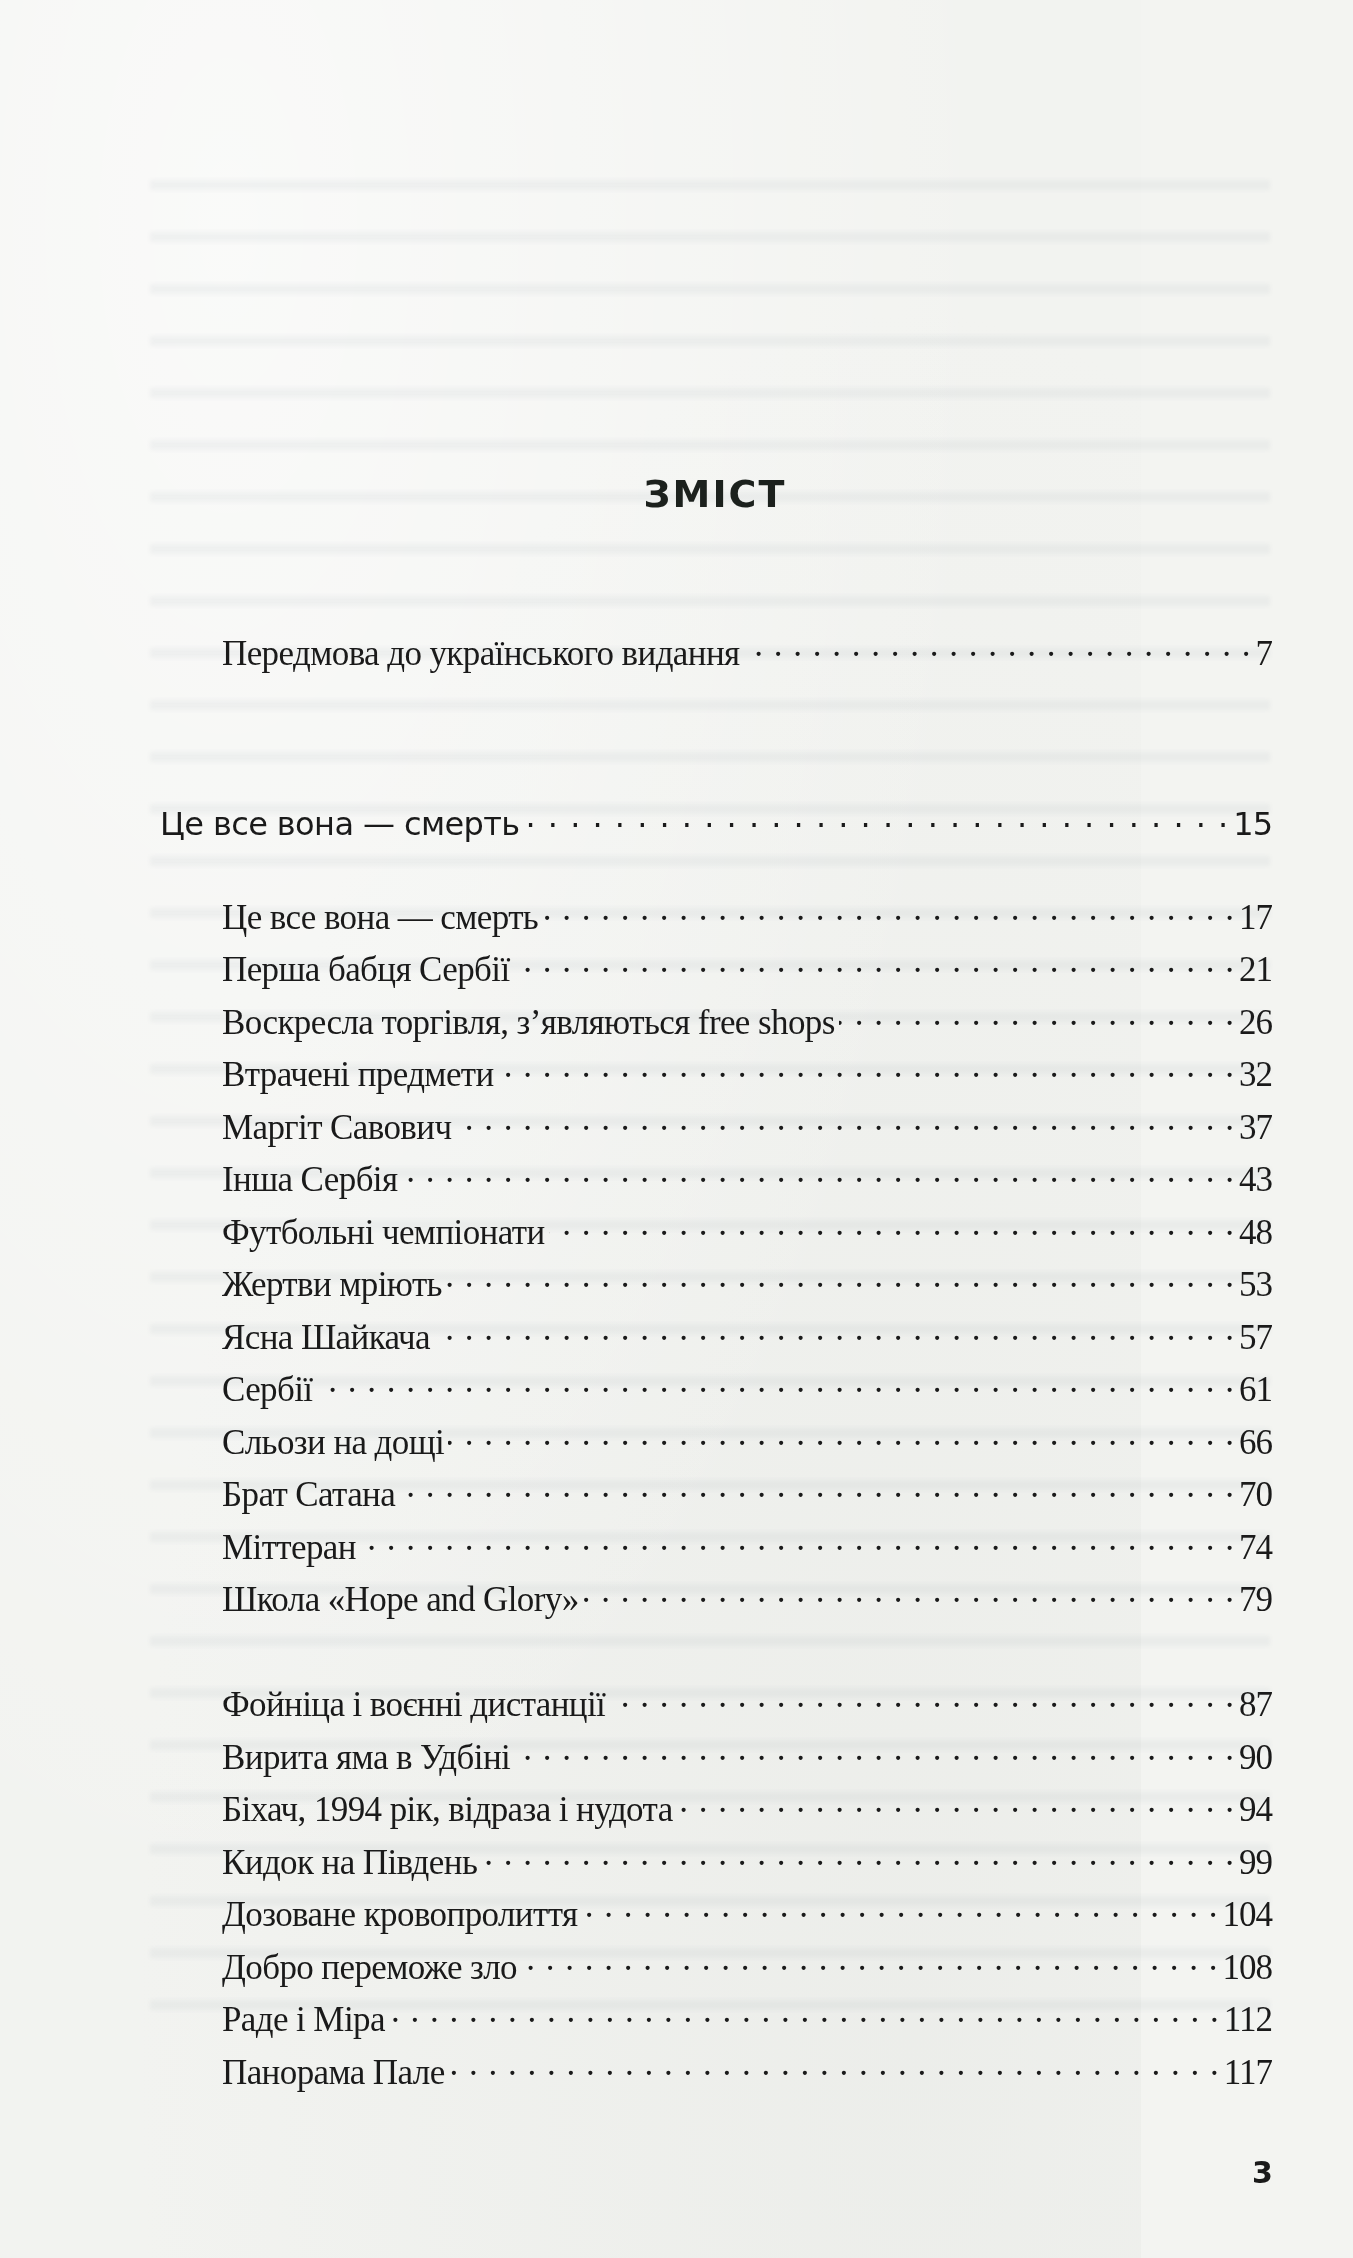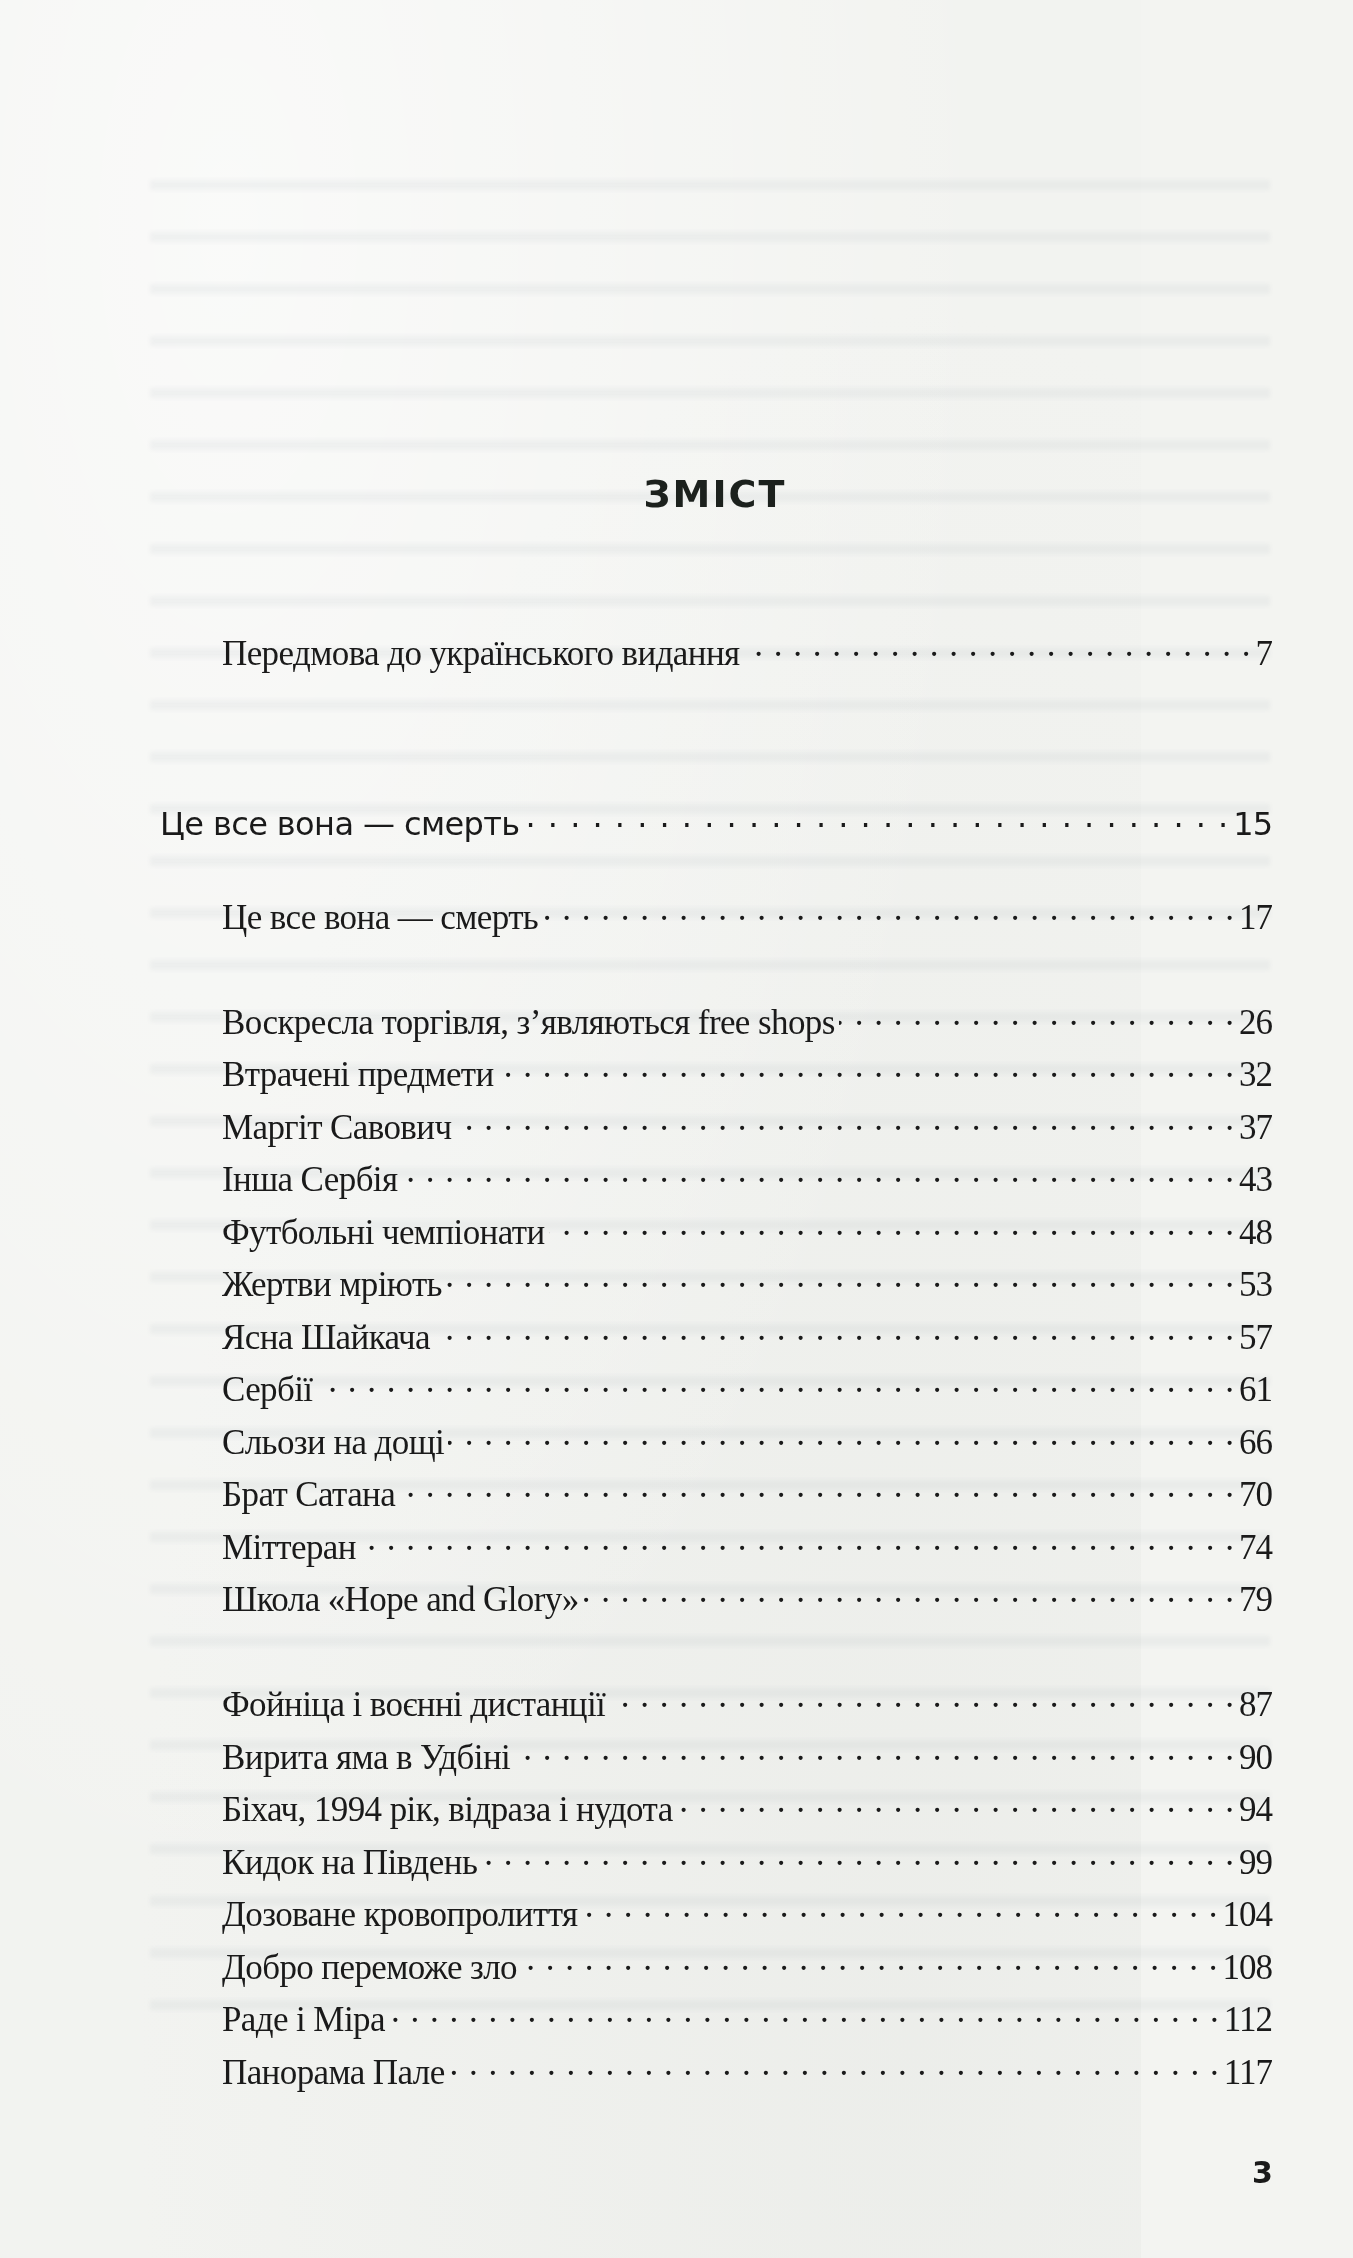--- a/index.html
+++ b/index.html
@@ -121,20 +121,25 @@
     <span class="label">Це все вона — смерть</span>
     <span class="leader"></span>
     <span class="pg">15</span>
   </div>
 
   <div class="toc-row entry" style="top:886px">
     <span class="label">Це все вона — смерть</span>
     <span class="leader"></span>
     <span class="pg">17</span>
   </div>
+  <div class="toc-row entry" style="top:938px">
+    <span class="label">Перша бабця Сербії</span>
+    <span class="leader"></span>
+    <span class="pg">21</span>
+  </div>
   <div class="toc-row entry" style="top:991px">
     <span class="label">Воскресла торгівля, з’являються free shops</span>
     <span class="leader"></span>
     <span class="pg">26</span>
   </div>
   <div class="toc-row entry" style="top:1043px">
     <span class="label">Втрачені предмети</span>
     <span class="leader"></span>
     <span class="pg">32</span>
   </div>

